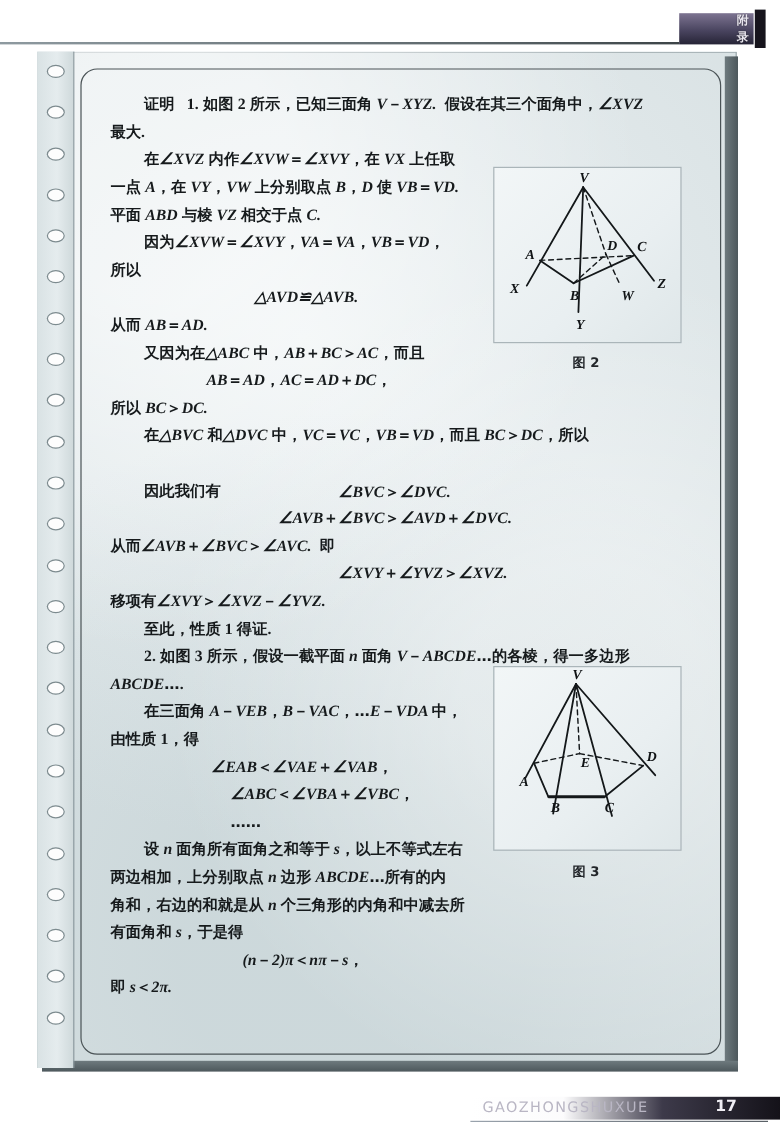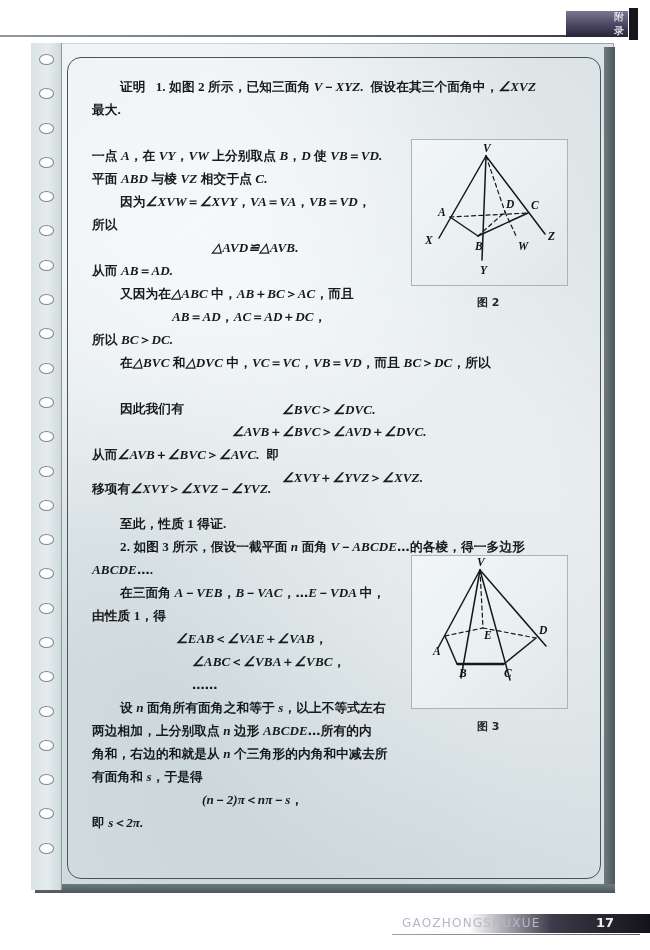--- a/index.html
+++ b/index.html
@@ -190,36 +190,37 @@
   <div class="header-tab-cap"></div>
 
   <div class="footer-band"></div>
   <div class="footer-pinyin">GAOZHONGSHUXUE</div>
   <div class="footer-page">17</div>
   <div class="footer-rule"></div>
 
   <div class="col" id="text-col">
       <div class="ln" style="left: 28px; top: 8px;"><span class="han">证明</span><span class="mtn">   1. </span><span class="han">如图</span><span class="mtn"> 2 </span><span class="han">所示，已知三面角</span><span class="mt"> V</span><span class="han">－</span><span class="mt">XYZ.  </span><span class="han">假设在其三个面角中，</span><span class="mt">∠XVZ</span></div>
       <div class="ln" style="left: 0px; top: 31px;"><span class="han">最大</span><span class="mtn">.</span></div>
+      <div class="ln" style="left: 28px; top: 54px;"><span class="han">在</span><span class="mt">∠XVZ </span><span class="han">内作</span><span class="mt">∠XVW</span><span class="han">＝</span><span class="mt">∠XVY</span><span class="han">，在</span><span class="mt"> VX </span><span class="han">上任取</span></div>
       <div class="ln" style="left: 0px; top: 77px;"><span class="han">一点</span><span class="mt"> A</span><span class="han">，在</span><span class="mt"> VY</span><span class="han">，</span><span class="mt">VW </span><span class="han">上分别取点</span><span class="mt"> B</span><span class="han">，</span><span class="mt">D </span><span class="han">使</span><span class="mt"> VB</span><span class="han">＝</span><span class="mt">VD.</span></div>
       <div class="ln" style="left: 0px; top: 100px;"><span class="han">平面</span><span class="mt"> ABD </span><span class="han">与棱</span><span class="mt"> VZ </span><span class="han">相交于点</span><span class="mt"> C.</span></div>
       <div class="ln" style="left: 28px; top: 123px;"><span class="han">因为</span><span class="mt">∠XVW</span><span class="han">＝</span><span class="mt">∠XVY</span><span class="han">，</span><span class="mt">VA</span><span class="han">＝</span><span class="mt">VA</span><span class="han">，</span><span class="mt">VB</span><span class="han">＝</span><span class="mt">VD</span><span class="han">，</span></div>
       <div class="ln" style="left: 0px; top: 146px;"><span class="han">所以</span></div>
       <div class="ln" style="left: 120px; top: 169px;"><span class="mt">△AVD≌△AVB.</span></div>
       <div class="ln" style="left: 0px; top: 192px;"><span class="han">从而</span><span class="mt"> AB</span><span class="han">＝</span><span class="mt">AD.</span></div>
       <div class="ln" style="left: 28px; top: 215px;"><span class="han">又因为在</span><span class="mt">△ABC </span><span class="han">中，</span><span class="mt">AB</span><span class="han">＋</span><span class="mt">BC</span><span class="han">＞</span><span class="mt">AC</span><span class="han">，而且</span></div>
       <div class="ln" style="left: 80px; top: 238px;"><span class="mt">AB</span><span class="han">＝</span><span class="mt">AD</span><span class="han">，</span><span class="mt">AC</span><span class="han">＝</span><span class="mt">AD</span><span class="han">＋</span><span class="mt">DC</span><span class="han">，</span></div>
       <div class="ln" style="left: 0px; top: 261px;"><span class="han">所以</span><span class="mt"> BC</span><span class="han">＞</span><span class="mt">DC.</span></div>
       <div class="ln" style="left: 28px; top: 284px;"><span class="han">在</span><span class="mt">△BVC </span><span class="han">和</span><span class="mt">△DVC </span><span class="han">中，</span><span class="mt">VC</span><span class="han">＝</span><span class="mt">VC</span><span class="han">，</span><span class="mt">VB</span><span class="han">＝</span><span class="mt">VD</span><span class="han">，而且</span><span class="mt"> BC</span><span class="han">＞</span><span class="mt">DC</span><span class="han">，所以</span></div>
       <div class="ln" style="left: 190px; top: 307px; margin-top: 24px;"><span class="mt">∠BVC</span><span class="han">＞</span><span class="mt">∠DVC.</span></div>
       <div class="ln" style="left: 28px; top: 330px;"><span class="han">因此我们有</span></div>
       <div class="ln" style="left: 0px; top: 376px;"><span class="han">从而</span><span class="mt">∠AVB</span><span class="han">＋</span><span class="mt">∠BVC</span><span class="han">＞</span><span class="mt">∠AVC.  </span><span class="han">即</span></div>
       <div class="ln" style="left: 140px; top: 353px;"><span class="mt">∠AVB</span><span class="han">＋</span><span class="mt">∠BVC</span><span class="han">＞</span><span class="mt">∠AVD</span><span class="han">＋</span><span class="mt">∠DVC.</span></div>
       <div class="ln" style="left: 190px; top: 399px;"><span class="mt">∠XVY</span><span class="han">＋</span><span class="mt">∠YVZ</span><span class="han">＞</span><span class="mt">∠XVZ.</span></div>
-      <div class="ln" style="left: 0px; top: 410px;"><span class="han">移项有</span><span class="mt">∠XVY</span><span class="han">＞</span><span class="mt">∠XVZ</span><span class="han">－</span><span class="mt">∠YVZ.</span></div>
+      <div class="ln" style="left: 0px; top: 422px;"><span class="han">移项有</span><span class="mt">∠XVY</span><span class="han">＞</span><span class="mt">∠XVZ</span><span class="han">－</span><span class="mt">∠YVZ.</span></div>
       <div class="ln" style="left: 28px; top: 445px;"><span class="han">至此，性质</span><span class="mtn"> 1 </span><span class="han">得证</span><span class="mtn">.</span></div>
       <div class="ln" style="left: 28px; top: 468px;"><span class="mtn">2. </span><span class="han">如图</span><span class="mtn"> 3 </span><span class="han">所示，假设一截平面</span><span class="mt"> n </span><span class="han">面角</span><span class="mt"> V</span><span class="han">－</span><span class="mt">ABCDE</span><span class="han">…的各棱，得一多边形</span></div>
       <div class="ln" style="left: 0px; top: 491px;"><span class="mt">ABCDE</span><span class="han">…</span><span class="mtn">.</span></div>
       <div class="ln" style="left: 28px; top: 514px;"><span class="han">在三面角</span><span class="mt"> A</span><span class="han">－</span><span class="mt">VEB</span><span class="han">，</span><span class="mt">B</span><span class="han">－</span><span class="mt">VAC</span><span class="han">，…</span><span class="mt">E</span><span class="han">－</span><span class="mt">VDA </span><span class="han">中，</span></div>
       <div class="ln" style="left: 0px; top: 537px;"><span class="han">由性质</span><span class="mtn"> 1</span><span class="han">，得</span></div>
       <div class="ln" style="left: 84px; top: 560px;"><span class="mt">∠EAB</span><span class="han">＜</span><span class="mt">∠VAE</span><span class="han">＋</span><span class="mt">∠VAB</span><span class="han">，</span></div>
       <div class="ln" style="left: 100px; top: 583px;"><span class="mt">∠ABC</span><span class="han">＜</span><span class="mt">∠VBA</span><span class="han">＋</span><span class="mt">∠VBC</span><span class="han">，</span></div>
       <div class="ln" style="left: 100px; top: 606px;"><span class="han">……</span></div>
       <div class="ln" style="left: 28px; top: 629px;"><span class="han">设</span><span class="mt"> n </span><span class="han">面角所有面角之和等于</span><span class="mt"> s</span><span class="han">，以上不等式左右</span></div>
       <div class="ln" style="left: 0px; top: 652px;"><span class="han">两边相加，上分别取点</span><span class="mt"> n </span><span class="han">边形</span><span class="mt"> ABCDE</span><span class="han">…所有的内</span></div>

